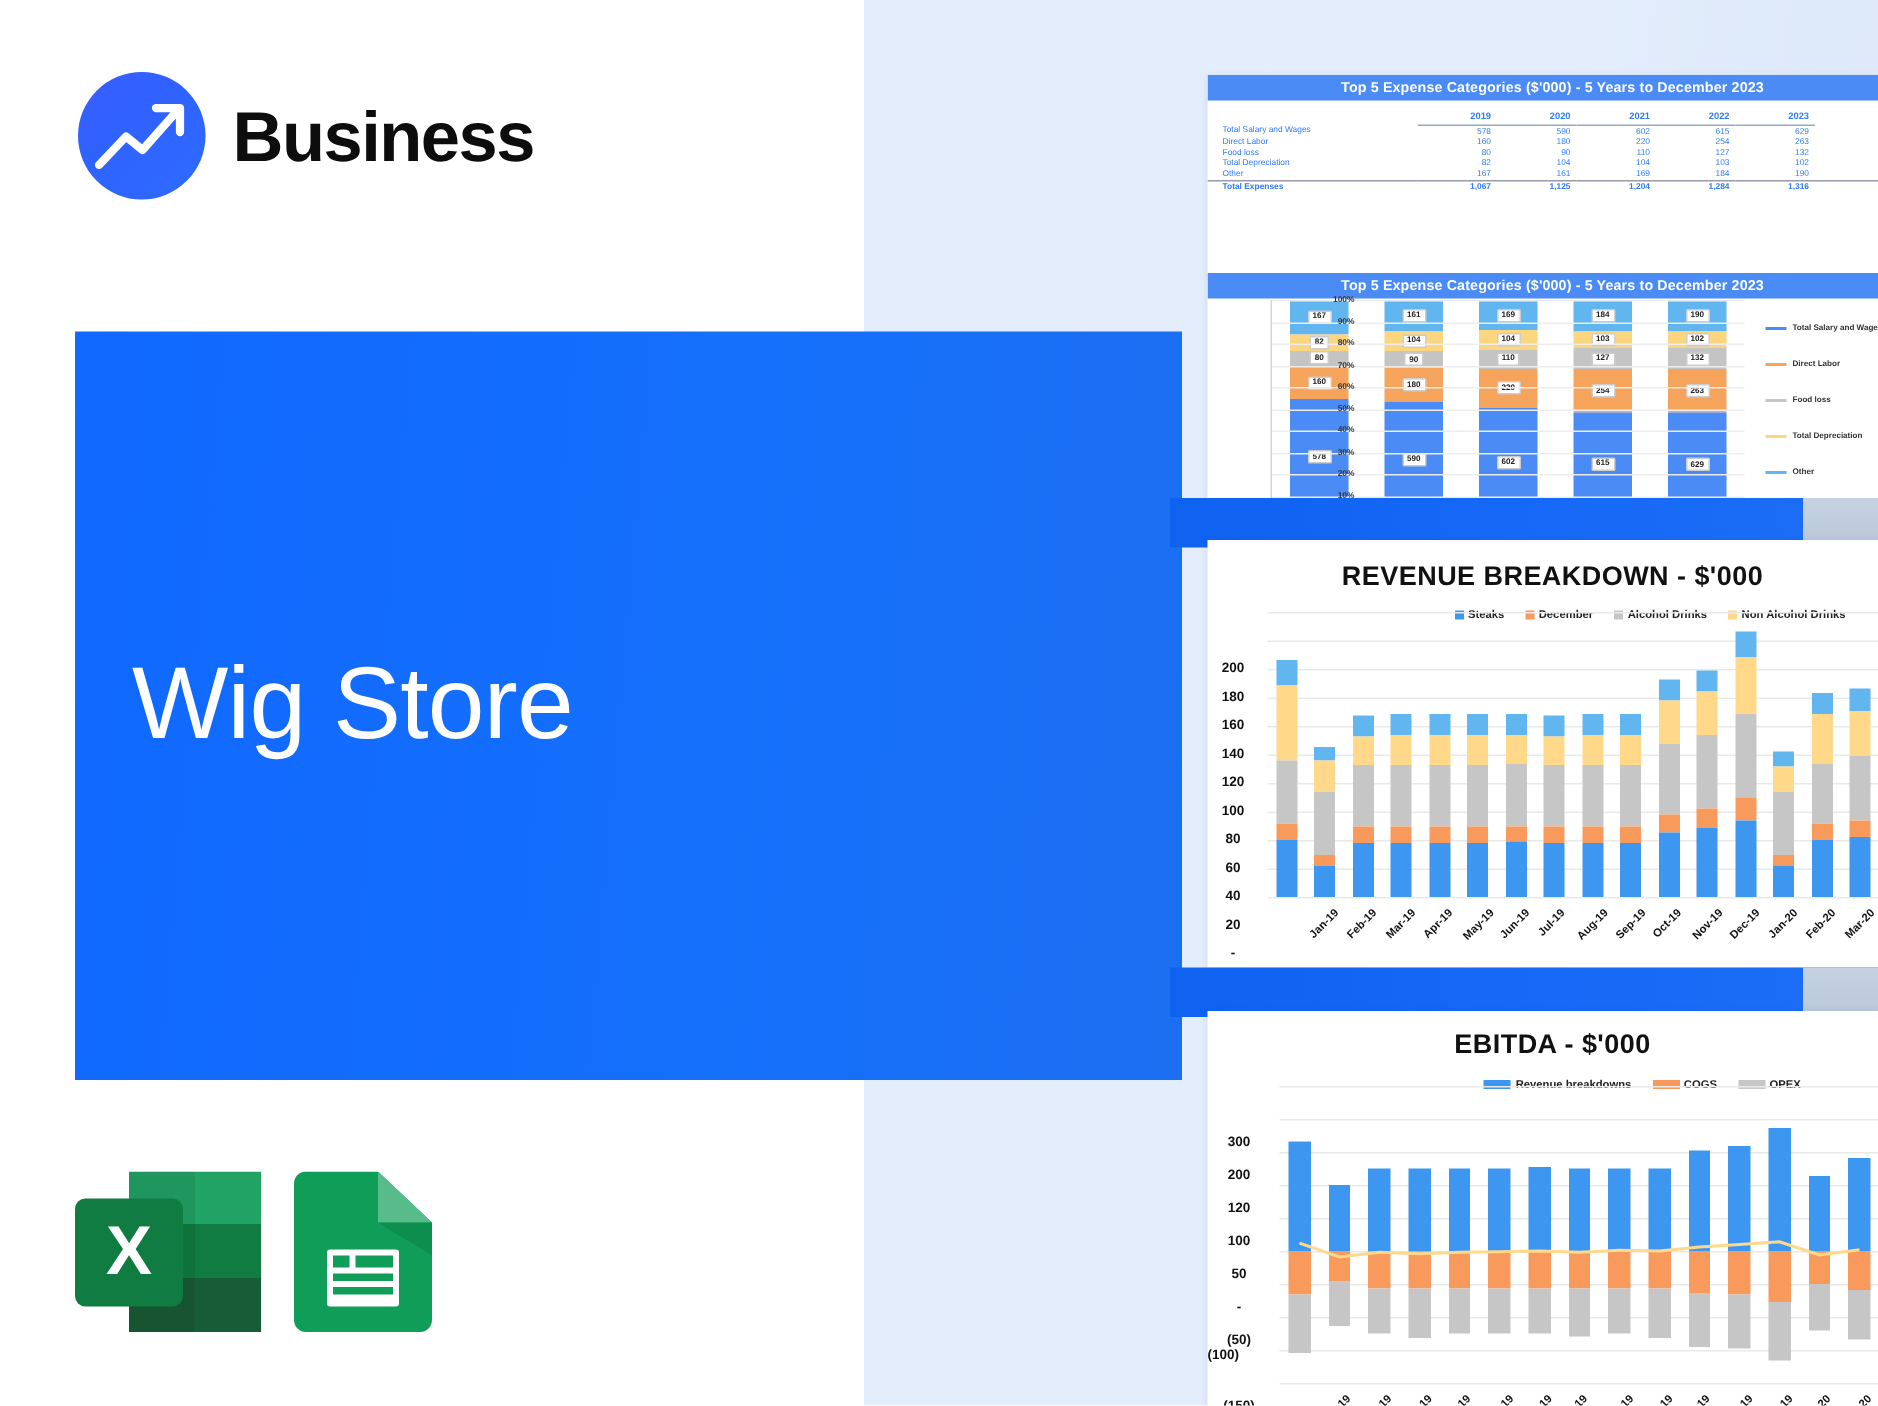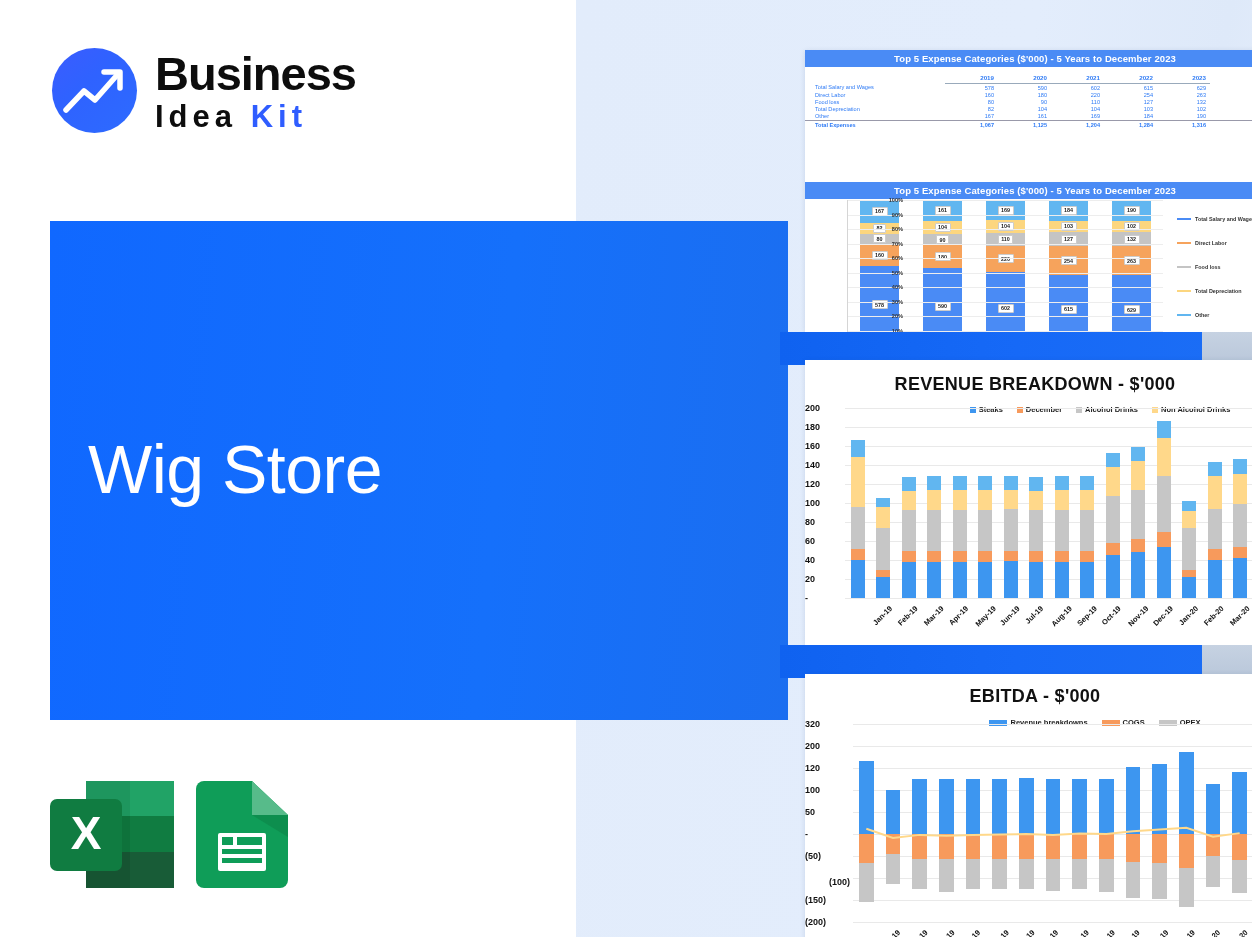--- a/index.html
+++ b/index.html
@@ -92,21 +92,21 @@
   .chart-title { text-align:center; font-size:18px; font-weight:bold; color:#111;
                  letter-spacing:.3px; white-space:nowrap; }
   .legend-row { display:flex; justify-content:center; gap:14px; font-size:7.5px;
                 font-weight:bold; color:#222; }
   .legend-row .li { display:flex; align-items:center; gap:3px; white-space:nowrap; }
   .sw { width:6px; height:6px; }
   .sw-wide { width:18px; height:6px; }
 
   .plot { position:absolute; }
   .ylab { position:absolute; font-size:9px; font-weight:bold; color:#111;
-          transform:translateY(-50%); text-align:left; }
+          transform:translateY(-50%); text-align:center;margin-top:37px; }
   .gridline { position:absolute; height:1px; background:#e9e9e9; }
   .xlab { position:absolute; font-size:7.5px; font-weight:bold; color:#111;
           transform-origin:right top; transform:rotate(-45deg); white-space:nowrap;
           text-align:right; }
   .sbar { position:absolute; bottom:0; display:flex; flex-direction:column-reverse; }
   .sseg { width:100%; }
 </style>
 </head>
 <body>
 
@@ -115,24 +115,20 @@
 <div class="logo-wrap">
   <div class="logo-mark">
     <svg width="85" height="85" viewBox="0 0 85 85">
       <path d="M14 62 L32 43 L43 52 L66 26" fill="none" stroke="#ffffff" stroke-width="5.5" stroke-linecap="round" stroke-linejoin="round"></path>
       <path d="M52 24 L68 24 L68 40" fill="none" stroke="#ffffff" stroke-width="5.5" stroke-linecap="round" stroke-linejoin="round"></path>
       <path d="M14 62 L32 43 L43 52 L66 26 L66 66 Z" fill="#ffffff" opacity="0"></path>
     </svg>
   </div>
   <div class="logo-words">
     <div class="logo-l1">Business</div>
-    <div class="logo-l2">
-      <span class="dark">Idea</span>
-      <span class="accent">Kit</span>
-    </div>
   </div>
 </div>
 
 <div class="blue-rect"></div>
 <div class="blue-rect-title">Wig Store</div>
 
 <div class="footer">
   <div class="excel-icon">
     <svg width="124" height="107" viewBox="0 0 124 107">
       <rect x="36" y="0" width="88" height="35" fill="#21a366"></rect>
@@ -627,28 +623,28 @@
       <div style="position: absolute; left: 352.533px; width: 14.9333px; top: 110px; height: 22.44px; background: rgb(247, 154, 92);"></div>
       <div style="position: absolute; left: 352.533px; width: 14.9333px; top: 132.44px; height: 30.8px; background: rgb(198, 198, 198);"></div>
       <div style="position: absolute; left: 379.2px; width: 14.9333px; top: 48.4px; height: 61.6px; background: rgb(61, 150, 240);"></div>
       <div style="position: absolute; left: 379.2px; width: 14.9333px; top: 110px; height: 26.4px; background: rgb(247, 154, 92);"></div>
       <div style="position: absolute; left: 379.2px; width: 14.9333px; top: 136.4px; height: 33px; background: rgb(198, 198, 198);"></div>
       <svg width="400" height="198" style="position: absolute; left: 0px; top: 0px;">
         <polyline points="13.333333333333334,104.72 40,113.96000000000001 66.66666666666667,110.88000000000001 93.33333333333333,111.75999999999999 120,110.88000000000001 146.66666666666669,110.44000000000001 173.33333333333334,110 200.00000000000003,110.88000000000001 226.66666666666669,109.56 253.33333333333334,110 280,107.36000000000001 306.6666666666667,105.6 333.3333333333333,103.84 360,112.64 386.6666666666667,109.12" fill="none" stroke="#ffd88a" stroke-width="2"></polyline>
       </svg>
     </div>
   <div id="c3-yaxis">
-      <div class="ylab" style="left: 0px; width: 42px; top: 50px;">320</div>
+      <div class="ylab" style="left: 0px; width: 42px; top: 50px;">300</div>
       <div class="ylab" style="left: 0px; width: 42px; top: 72px;">200</div>
       <div class="ylab" style="left: 0px; width: 42px; top: 94px;">120</div>
       <div class="ylab" style="left: 0px; width: 42px; top: 116px;">100</div>
       <div class="ylab" style="left: 0px; width: 42px; top: 138px;">50</div>
       <div class="ylab" style="left: 0px; width: 42px; top: 160px;">-</div>
       <div class="ylab" style="left: 0px; width: 42px; top: 182px;">(50)</div>
-      <div class="ylab" style="left: 0px; width: 21px; top: 208px; padding-left: 24px;">(100)</div>
+      <div class="ylab" style="left: 0px; width: 21px; top: 192px;">(100)</div>
       <div class="ylab" style="left: 0px; width: 42px; top: 226px;">(150)</div>
       <div class="ylab" style="left: 0px; width: 42px; top: 248px;">(200)</div>
     </div>
   <div id="c3-xaxis">
       <div class="xlab" style="left: 67.3333px; top: 254px;">Jan-19</div>
       <div class="xlab" style="left: 94px; top: 254px;">Feb-19</div>
       <div class="xlab" style="left: 120.667px; top: 254px;">Mar-19</div>
       <div class="xlab" style="left: 147.333px; top: 254px;">Apr-19</div>
       <div class="xlab" style="left: 174px; top: 254px;">May-19</div>
       <div class="xlab" style="left: 200.667px; top: 254px;">Jun-19</div>

